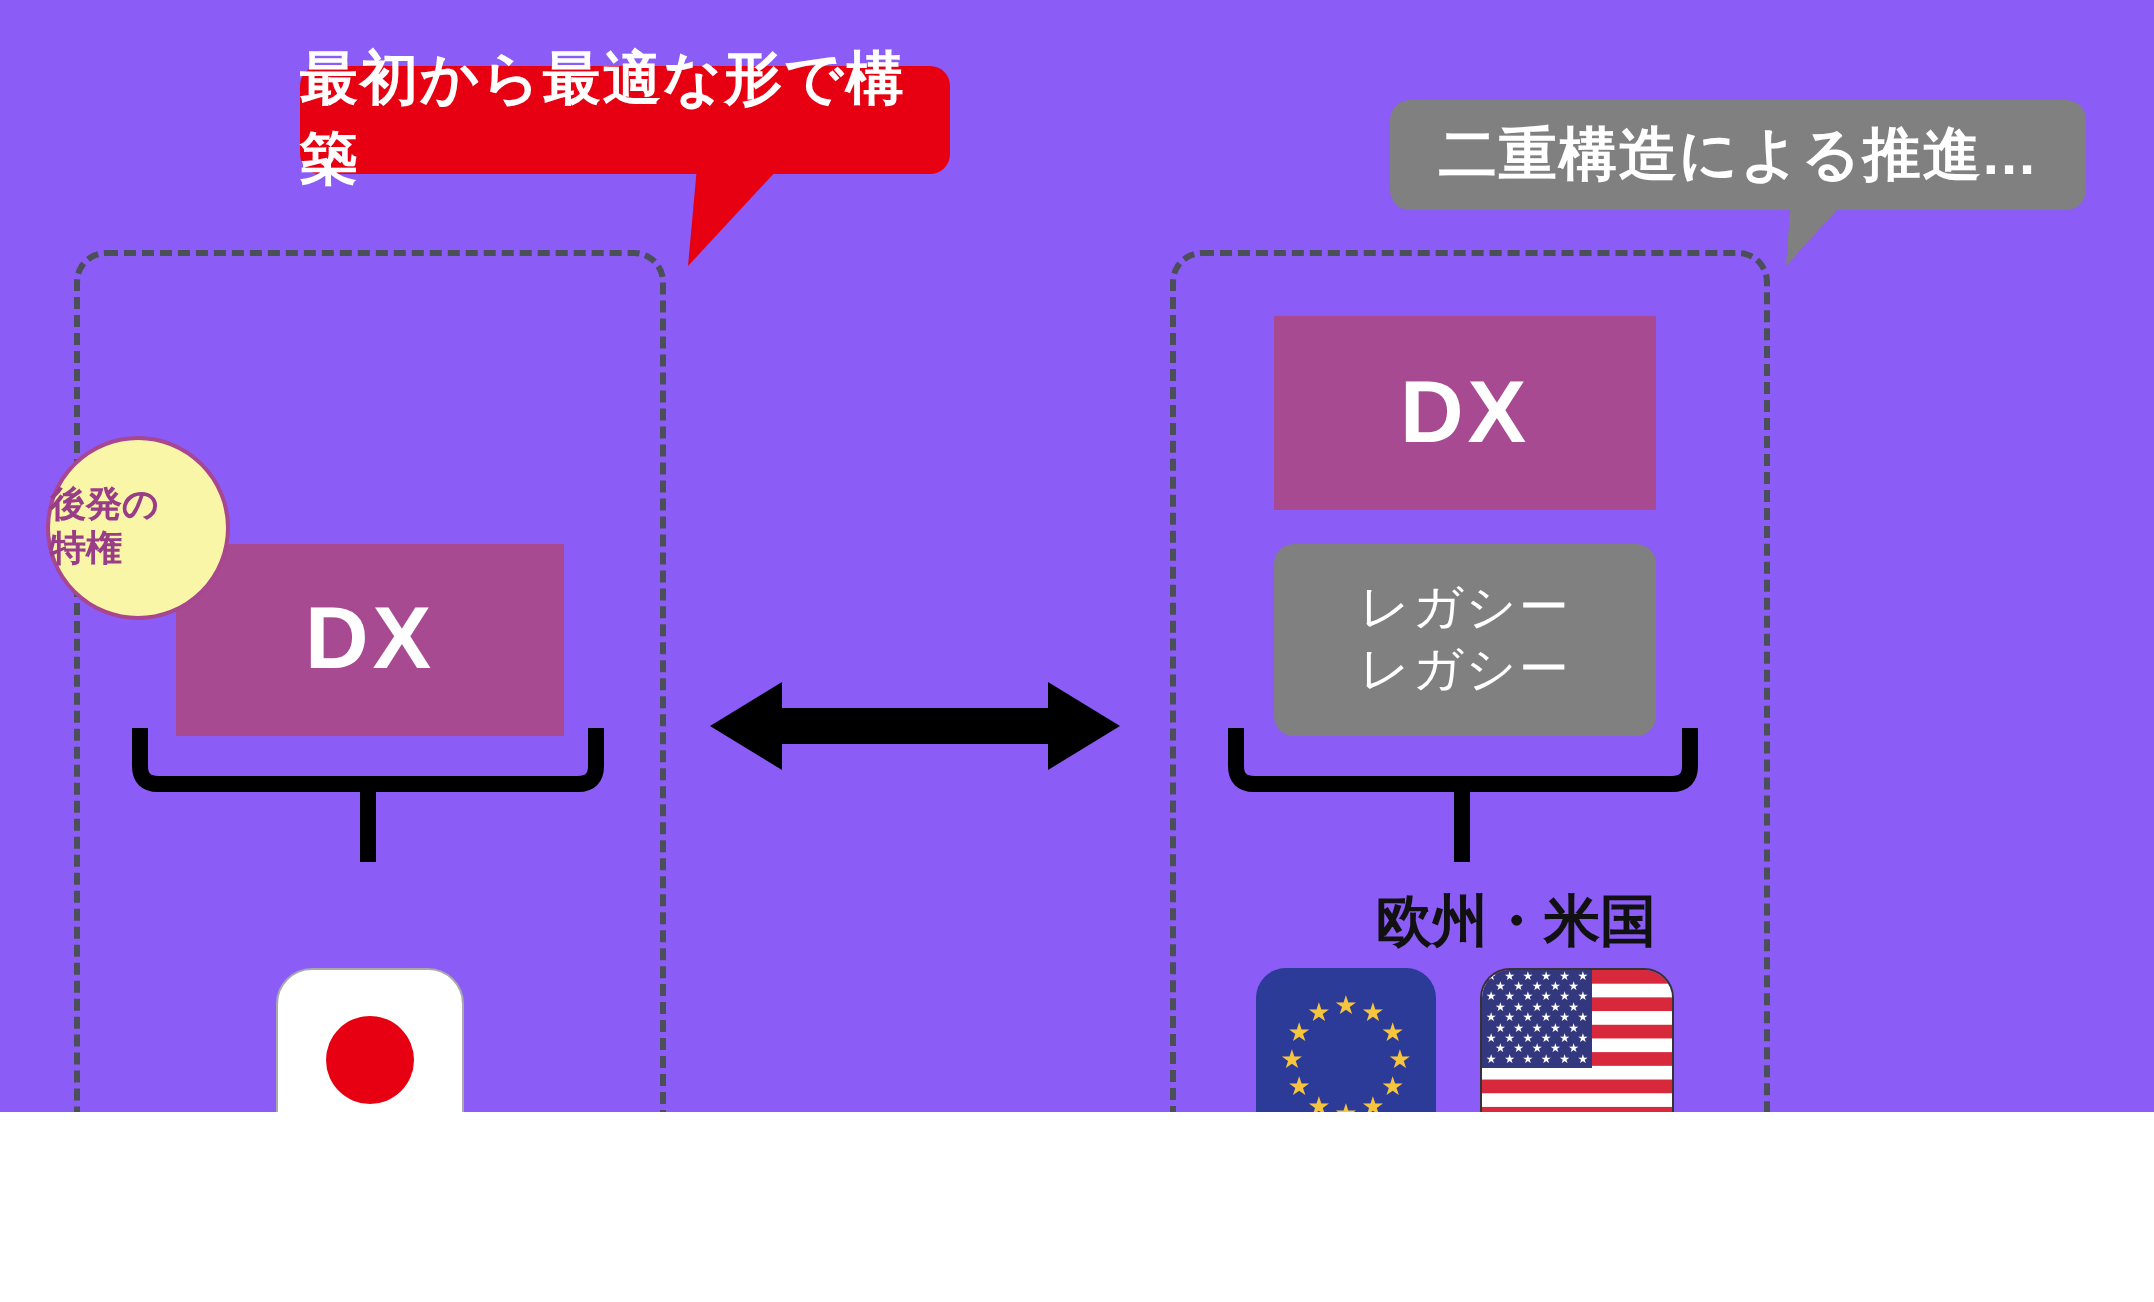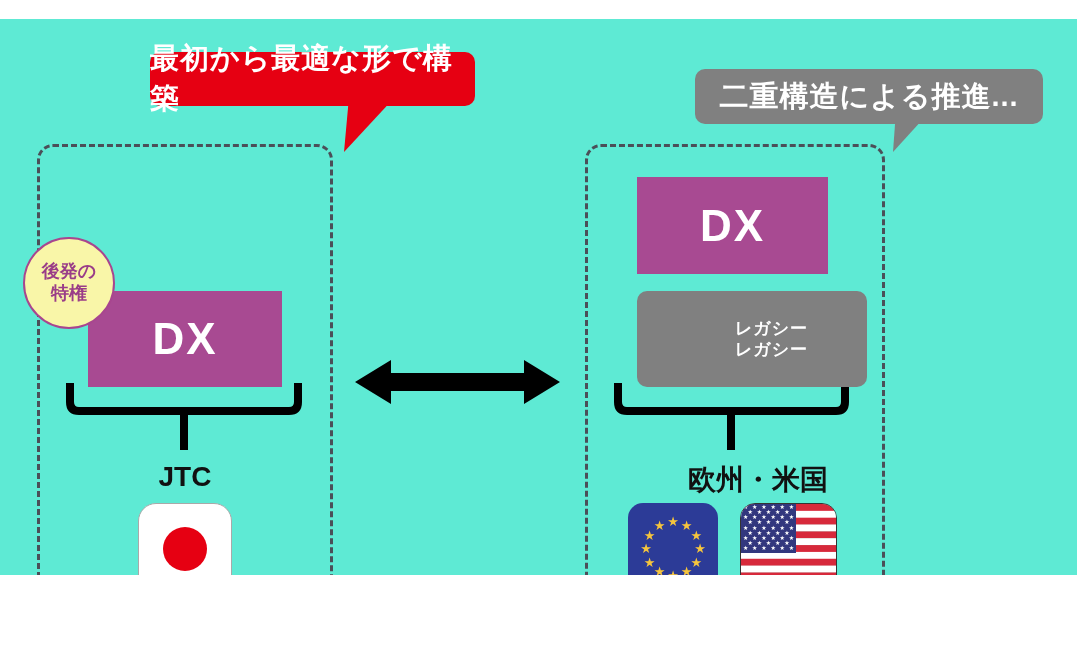--- a/index.html
+++ b/index.html
@@ -7,46 +7,46 @@
     --accent-purple:#a84a92;
     --gray:#808080;
     --badge-yellow:#f9f6a8;
     --badge-border:#a8468f;
     --badge-text:#9a3d88;
     --dashed:#4b4f58;
     --ink:#111111;
   }
   html,body{margin:0;padding:0;background:#ffffff;}
   body{font-family:"Liberation Sans","DejaVu Sans",sans-serif;}
-  .canvas{position:relative;width:1077px;height:556px;background:#5eead4;overflow:hidden;margin-top:19px;}
+  .canvas{position:relative;width:1077px;height:556px;background:#8b5cf6;overflow:hidden;}
 
   .connector-layer{position:absolute;left:0;top:0;width:1077px;height:651px;z-index:1;}
 
   .dashed-box{position:absolute;border:3px dashed var(--dashed);border-radius:16px;z-index:0;background:transparent;}
   .dashed-box.left{left:37px;top:125px;width:290px;height:480px;}
   .dashed-box.right{left:585px;top:125px;width:294px;height:480px;}
 
   .bubble{position:absolute;display:flex;align-items:center;justify-content:center;
     color:#ffffff;font-weight:bold;font-size:29px;letter-spacing:1px;border-radius:10px;z-index:2;}
   .bubble.red{left:150px;top:33px;width:325px;height:54px;background:var(--accent-red);}
   .bubble.gray{left:695px;top:50px;width:348px;height:55px;background:var(--gray);}
 
   .dx-box{position:absolute;display:flex;align-items:center;justify-content:center;
     background:var(--accent-purple);color:#ffffff;border-radius:0;z-index:2;
     font-weight:bold;font-size:44px;letter-spacing:2px;}
   .dx-box.left-dx{left:88px;top:272px;width:194px;height:96px;}
   .dx-box.right-dx{left:637px;top:158px;width:191px;height:97px;}
 
   .legacy-box{position:absolute;left:637px;top:272px;width:191px;height:96px;border-radius:10px;
     background:var(--gray);color:#ffffff;display:flex;flex-direction:column;align-items:center;justify-content:center;
-    font-weight:bold;font-size:17px;line-height:1.25;z-index:2;letter-spacing:1px;padding-left:39px;}
+    font-weight:normal;font-size:25px;line-height:1.25;z-index:2;letter-spacing:1px;}
 
   .badge{position:absolute;left:23px;top:218px;width:92px;height:92px;border-radius:50%;
     background:var(--badge-yellow);border:2.5px solid var(--badge-border);box-sizing:border-box;
-    display:flex;flex-direction:column;align-items:center;justify-content:center;
+    display:flex;flex-direction:column;justify-content:center;
     color:var(--badge-text);font-weight:bold;font-size:18px;line-height:1.2;z-index:3;}
 
   .entity-label{position:absolute;text-align:center;font-weight:800;color:var(--ink);font-size:28px;z-index:2;}
   .entity-label.left{left:37px;top:442px;width:296px;}
   .entity-label.right{left:610px;top:442px;width:296px;}
 
   .flag{position:absolute;z-index:2;box-sizing:border-box;}
   .flag-jp{left:138px;top:484px;width:94px;height:92px;background:#ffffff;border:1.5px solid #a9a9a9;border-radius:18px;
     display:flex;align-items:center;justify-content:center;}
   .jp-circle{width:44px;height:44px;border-radius:50%;background:var(--accent-red);}
@@ -79,21 +79,20 @@
     <span>二重構造による推進...</span>
   </div>
 
   <div class="dx-box left-dx">
     <span>DX</span>
   </div>
   <div class="badge">
     <span>後発の</span>
     <span>特権</span>
   </div>
-  <div class="entity-label left">JTC</div>
   <div class="flag flag-jp">
     <div class="jp-circle"></div>
   </div>
 
   <div class="dx-box right-dx">
     <span>DX</span>
   </div>
   <div class="legacy-box">
     <span>レガシー</span>
     <span>レガシー</span>

